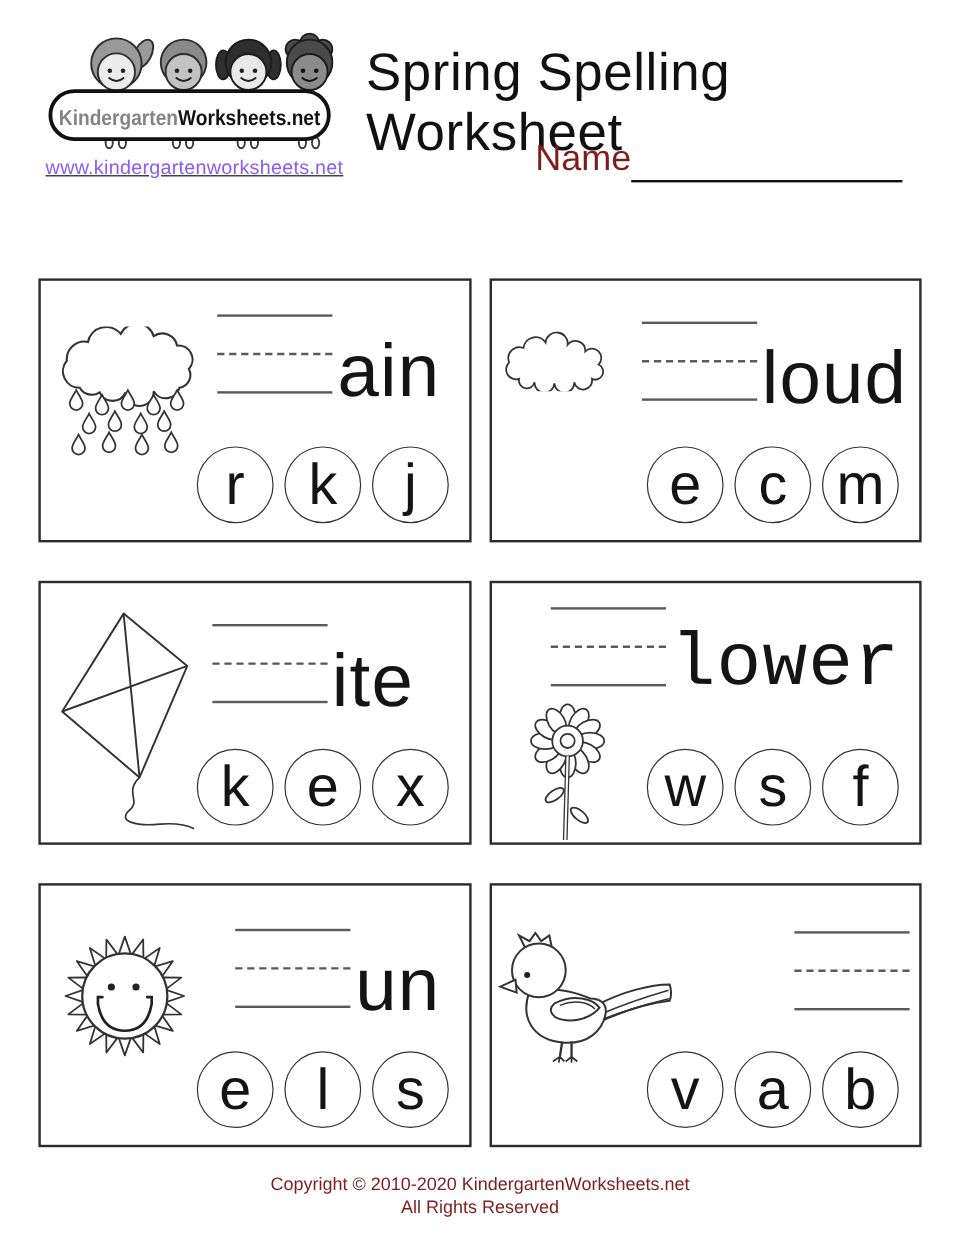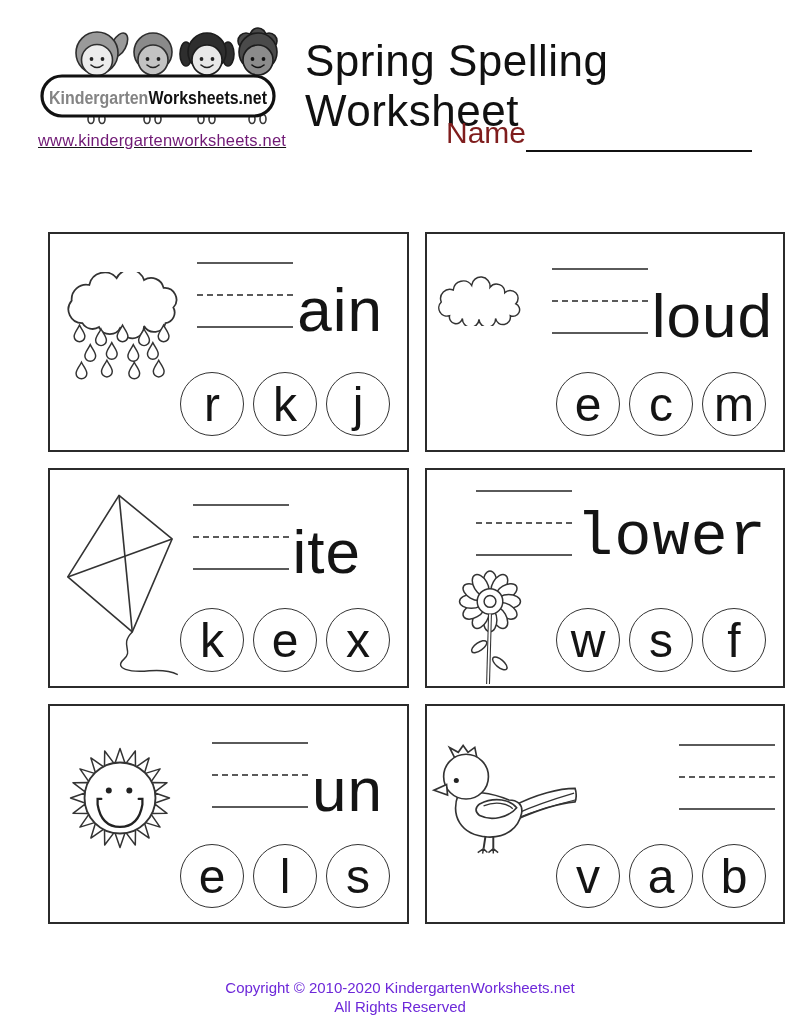--- a/index.html
+++ b/index.html
@@ -3,30 +3,30 @@
 <meta charset="utf-8">
 <style>
   html,body{margin:0;padding:0;background:#fff;}
   .page{
     position:relative;width:800px;height:1035px;background:#fff;overflow:hidden;
     font-family:"Liberation Sans",sans-serif;color:#141414;
   }
   
   .logo{position:absolute;left:38px;top:23px;width:240px;text-decoration:underline;}
   .logo svg{display:block;}
-  .website{margin-top:4px;text-align:center;font-size:16.5px;color:#701a75;letter-spacing:.2px;}
+  .website{margin-top:4px;text-align:center;font-size:16.5px;color:#8b5cf6;letter-spacing:.2px;}
   .title{position:absolute;left:305px;top:36px;width:470px;font-size:44px;color:#111;
          letter-spacing:.5px;font-weight:400;}
   .name-row{position:absolute;left:446px;top:116px;font-size:30px;color:#7f1d1d;white-space:nowrap;}
   .name-line{display:inline-block;width:226px;border-bottom:2.5px solid #111;}
   .instruction{position:absolute;top:189px;left:0;width:100%;text-align:center;
                font-size:19px;color:#191919;letter-spacing:-.1px;}
   
-  .cards{position:absolute;left:48px;top:232px;display:grid;
-         grid-template-columns:361px 360px;grid-auto-rows:220px;column-gap:15px;row-gap:32px;gap:16px;}
+  .cards{position:absolute;left:32px;top:232px;display:grid;
+         grid-template-columns:361px 360px;grid-auto-rows:220px;column-gap:15px;row-gap:32px;}
   .card{position:relative;border:2px solid #2b2b2b;background:#fff;box-sizing:border-box;}
   .img-slot{position:absolute;}
   .c1 .img-slot{left:8px;top:38px;}
   .c2 .img-slot{left:6px;top:42px;}
   .c3 .img-slot{left:14px;top:20px;}
   .c4 .img-slot{left:28px;top:98px;}
   .c5 .img-slot{left:14px;top:36px;}
   .c6 .img-slot{left:4px;top:38px;}
   .practice{position:absolute;display:flex;align-items:flex-end;}
   .c1 .practice{top:28px;right:24px;}
@@ -39,21 +39,21 @@
   .line{height:0;border-top:2px solid #5a5a5a;}
   .line.dashed{border-top:2px dashed #5a5a5a;}
   .word{font-size:62px;line-height:1;margin-left:4px;margin-bottom:-13px;
         color:#141414;letter-spacing:1px;}
   .letters{position:absolute;right:17px;bottom:14px;display:flex;gap:9px;}
   .letter-circle{width:64px;height:64px;border:1.8px solid #333;border-radius:50%;
                  display:flex;align-items:center;justify-content:center;
                  font-size:48px;color:#141414;background:#fff;box-sizing:border-box;}
   
   .footer{position:absolute;top:978px;left:0;width:100%;text-align:center;
-          color:#6d28d9;font-size:15px;line-height:19px;}
+          color:#7f1d1d;font-size:15px;line-height:19px;}
 </style>
 </head>
 <body>
 
 <div class="page">
 
   <div class="logo">
     <svg width="240" height="104" viewBox="0 0 240 104">
 
       <g stroke="#2e2e2e" stroke-width="1.6">

